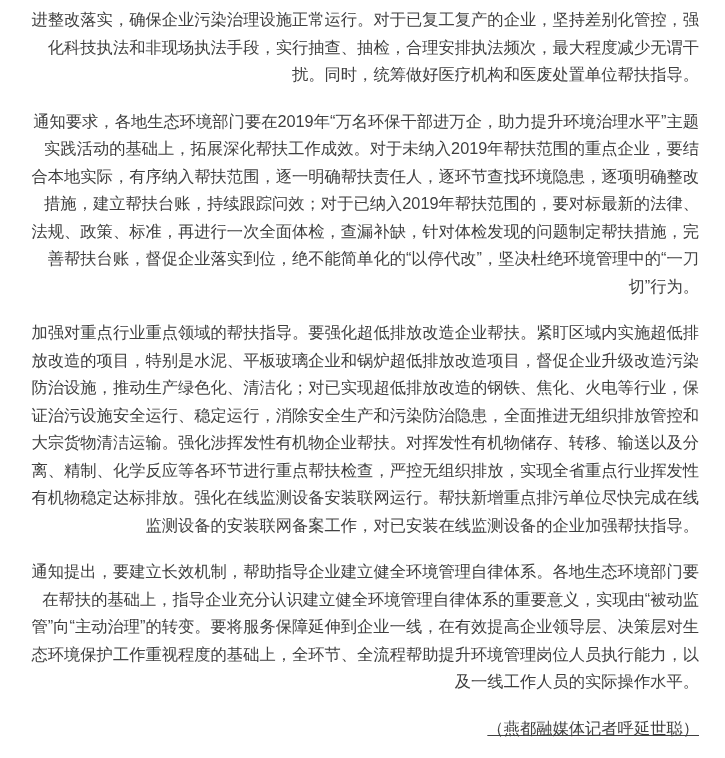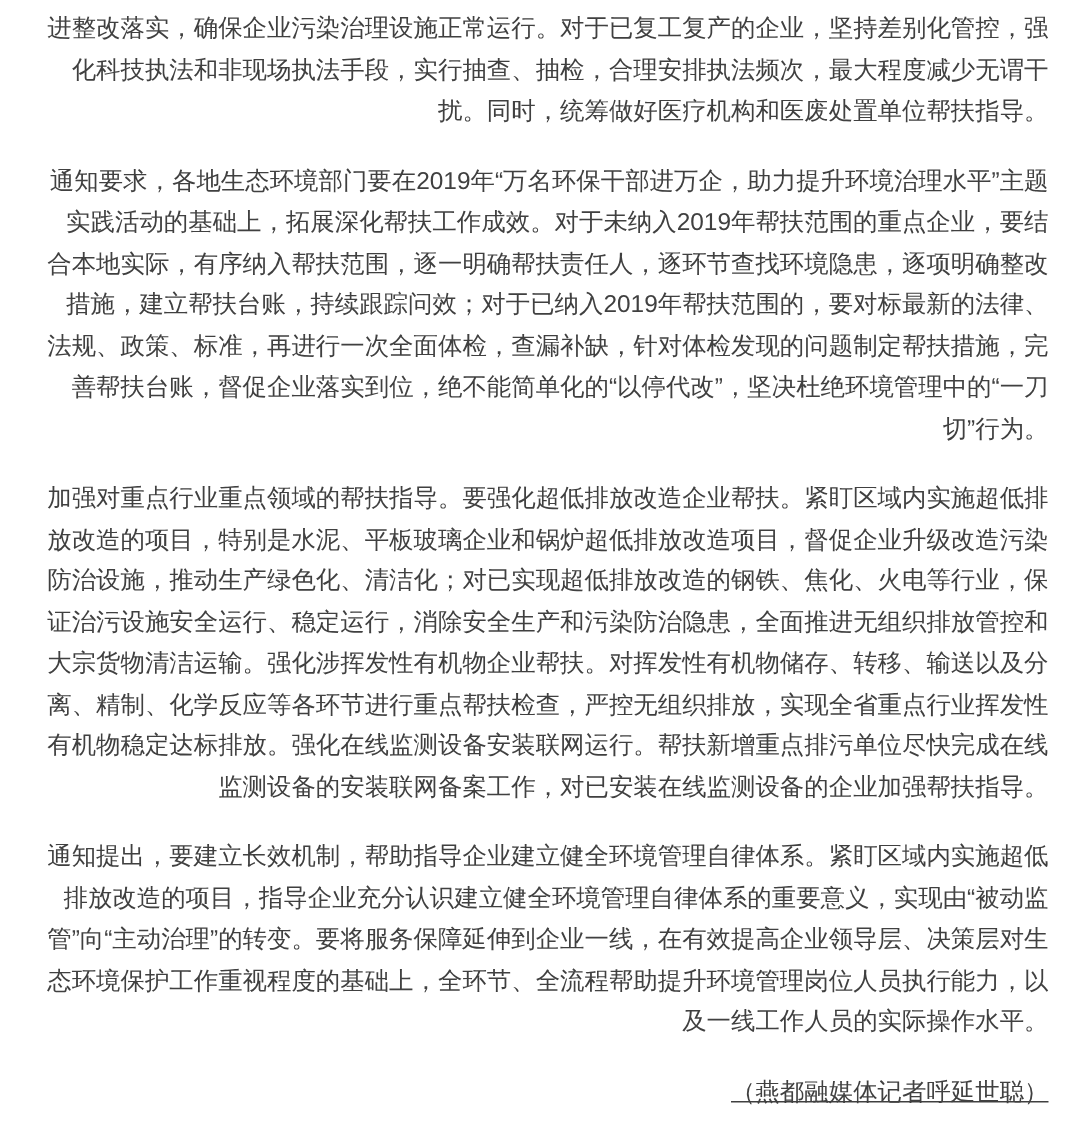--- a/index.html
+++ b/index.html
@@ -31,15 +31,15 @@
     text-decoration: underline;
   }
 </style>
 </head>
 <body style="color: rgb(64, 64, 64); background: rgb(255, 255, 255);">
 
 <div class="article">
   <p>进整改落实，确保企业污染治理设施正常运行。对于已复工复产的企业，坚持差别化管控，强化科技执法和非现场执法手段，实行抽查、抽检，合理安排执法频次，最大程度减少无谓干扰。同时，统筹做好医疗机构和医废处置单位帮扶指导。</p>
   <p>通知要求，各地生态环境部门要在2019年“万名环保干部进万企，助力提升环境治理水平”主题实践活动的基础上，拓展深化帮扶工作成效。对于未纳入2019年帮扶范围的重点企业，要结合本地实际，有序纳入帮扶范围，逐一明确帮扶责任人，逐环节查找环境隐患，逐项明确整改措施，建立帮扶台账，持续跟踪问效；对于已纳入2019年帮扶范围的，要对标最新的法律、法规、政策、标准，再进行一次全面体检，查漏补缺，针对体检发现的问题制定帮扶措施，完善帮扶台账，督促企业落实到位，绝不能简单化的“以停代改”，坚决杜绝环境管理中的“一刀切”行为。</p>
   <p>加强对重点行业重点领域的帮扶指导。要强化超低排放改造企业帮扶。紧盯区域内实施超低排放改造的项目，特别是水泥、平板玻璃企业和锅炉超低排放改造项目，督促企业升级改造污染防治设施，推动生产绿色化、清洁化；对已实现超低排放改造的钢铁、焦化、火电等行业，保证治污设施安全运行、稳定运行，消除安全生产和污染防治隐患，全面推进无组织排放管控和大宗货物清洁运输。强化涉挥发性有机物企业帮扶。对挥发性有机物储存、转移、输送以及分离、精制、化学反应等各环节进行重点帮扶检查，严控无组织排放，实现全省重点行业挥发性有机物稳定达标排放。强化在线监测设备安装联网运行。帮扶新增重点排污单位尽快完成在线监测设备的安装联网备案工作，对已安装在线监测设备的企业加强帮扶指导。</p>
-  <p>通知提出，要建立长效机制，帮助指导企业建立健全环境管理自律体系。紧盯区域内实施超低排放改造的项目，指导企业充分认识建立健全环境管理自律体系的重要意义，实现由“被动监管”向“主动治理”的转变。要将服务保障延伸到企业一线，在有效提高企业领导层、决策层对生态环境保护工作重视程度的基础上，全环节、全流程帮助提升环境管理岗位人员执行能力，以及一线工作人员的实际操作水平。</p>
+  <p>通知提出，要建立长效机制，帮助指导企业建立健全环境管理自律体系。各地生态环境部门要在帮扶的基础上，指导企业充分认识建立健全环境管理自律体系的重要意义，实现由“被动监管”向“主动治理”的转变。要将服务保障延伸到企业一线，在有效提高企业领导层、决策层对生态环境保护工作重视程度的基础上，全环节、全流程帮助提升环境管理岗位人员执行能力，以及一线工作人员的实际操作水平。</p>
   <p class="byline">（燕都融媒体记者呼延世聪）</p>
 </div>
 
 </body></html>

